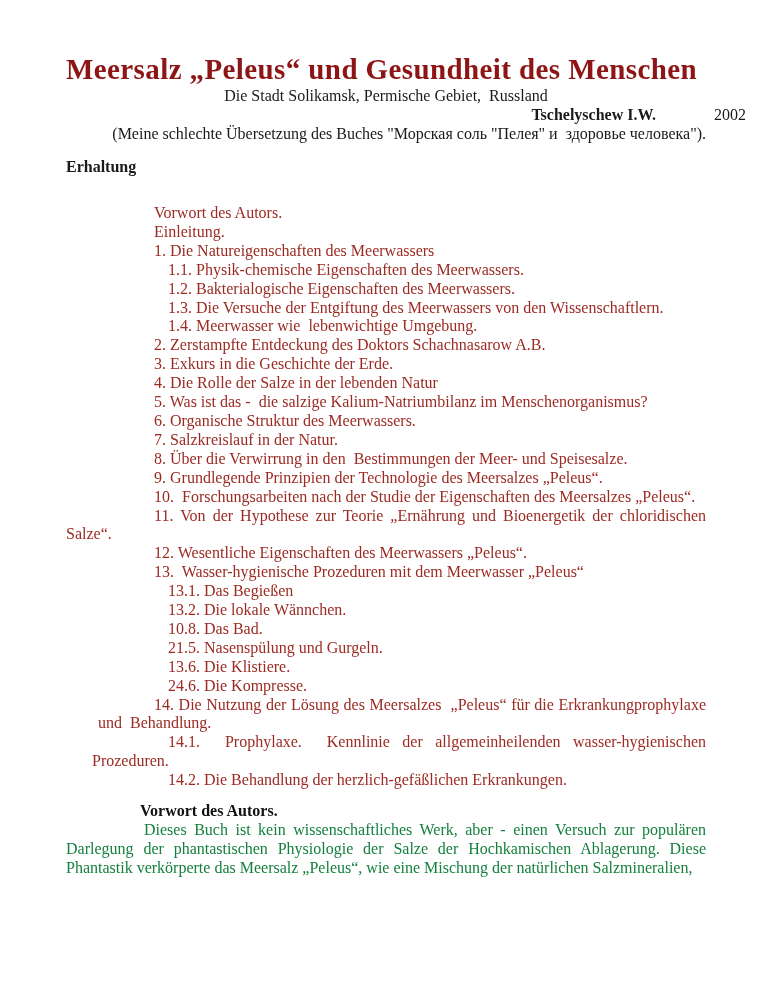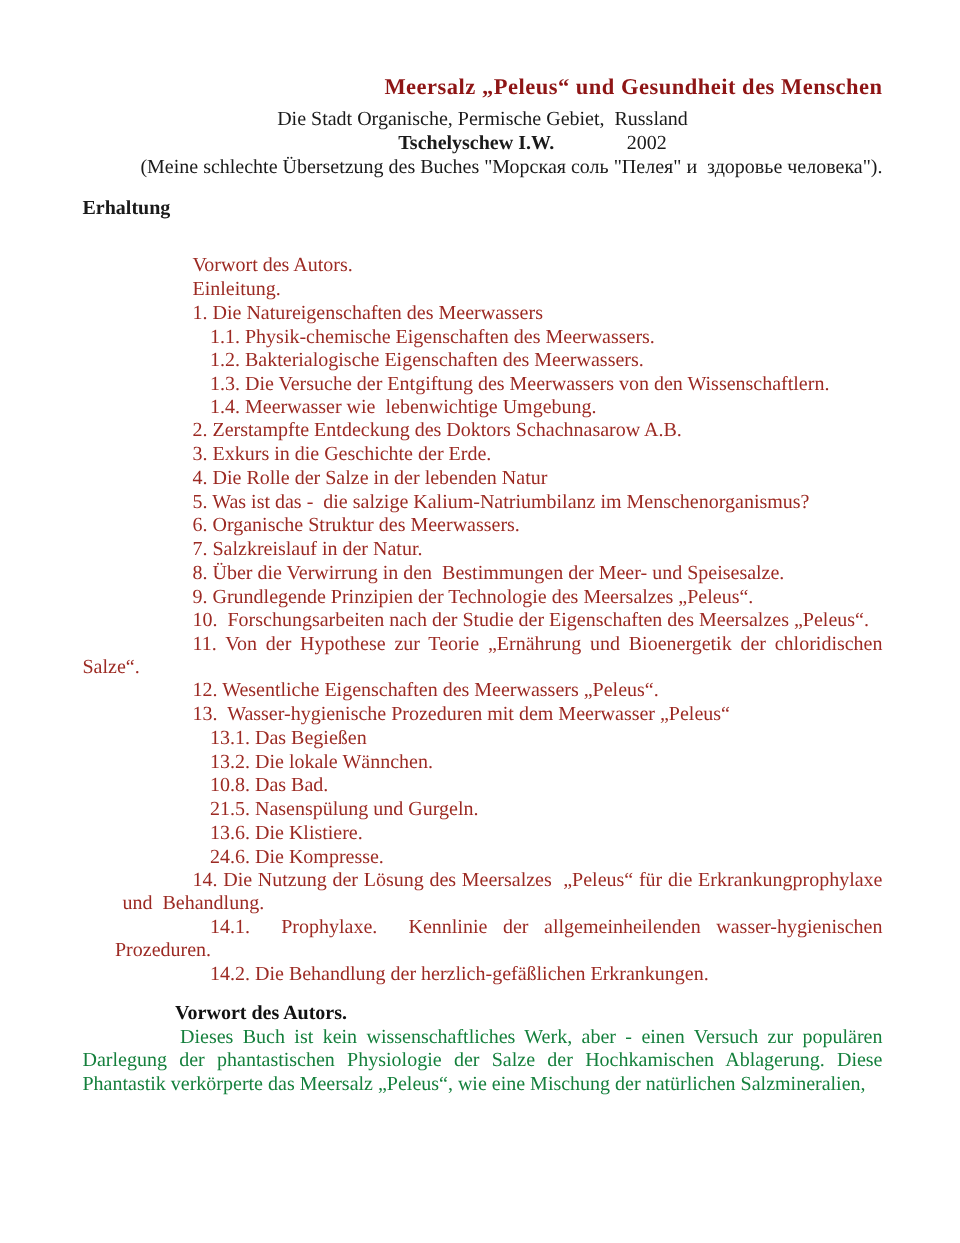--- a/index.html
+++ b/index.html
@@ -10,36 +10,36 @@
     box-sizing: border-box;
     padding: 56px 62px 0 66px;
     background: #ffffff;
     font-family: "Liberation Serif", "DejaVu Serif", serif;
     font-size: 16px;
     color: #1a1a1a;
     overflow: hidden;
   }
   .doc-title {
     margin: 0 0 3px 0;
-    font-size: 18px;
+    font-size: 29px;
     line-height: 27px;
     font-weight: bold;
-    text-align: right;
+    text-align: left;
     letter-spacing: 0.4px;
     color: var(--title-color, #8e1515);
   }
   .subtitle {
     margin: 0;
     text-align: center;
     line-height: 19px;
     white-space: pre-wrap;
   }
   .author-line {
     display: flex;
-    justify-content: center;
+    justify-content: flex-end;
     gap: 58px;
     line-height: 19px;
     position: relative;
     left: 40px;
   }
   .author-name { font-weight: bold; }
   .note {
     margin: 0;
     text-align: right;
     line-height: 19px;
@@ -76,21 +76,21 @@
     white-space: pre-wrap;
   }
 </style>
 </head>
 <body>
 
 <div class="page">
 
   <h1 class="doc-title">Meersalz „Peleus“ und Gesundheit des Menschen</h1>
 
-  <p class="subtitle">Die Stadt Organische, Permische Gebiet,  Russland</p>
+  <p class="subtitle">Die Stadt Solikamsk, Permische Gebiet,  Russland</p>
 
   <div class="author-line">
     <span class="author-name">Tschelyschew I.W.</span>
     <span>2002</span>
   </div>
 
   <p class="note">(Meine schlechte Übersetzung des Buches "Морская соль "Пелея" и  здоровье человека").</p>
 
   <p class="toc-heading">Erhaltung</p>
 

